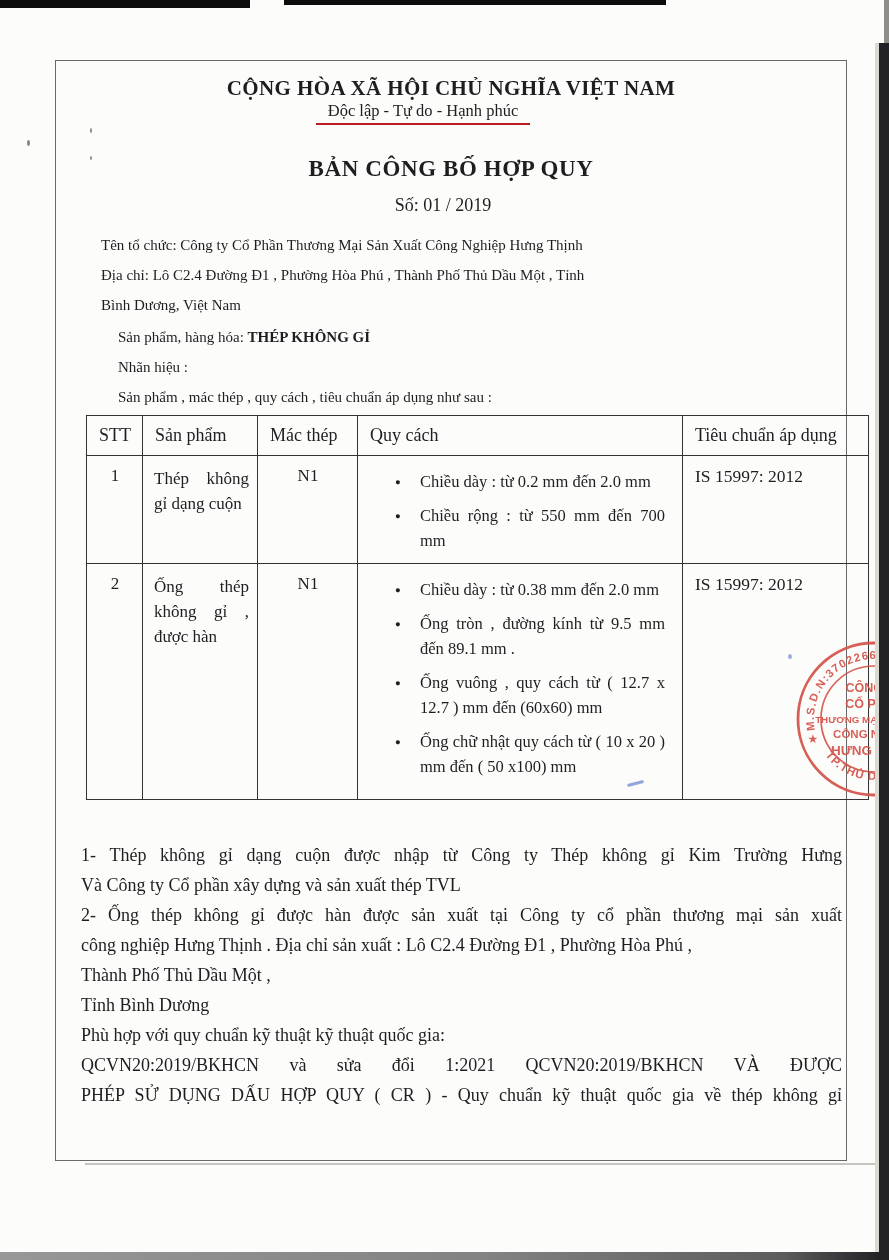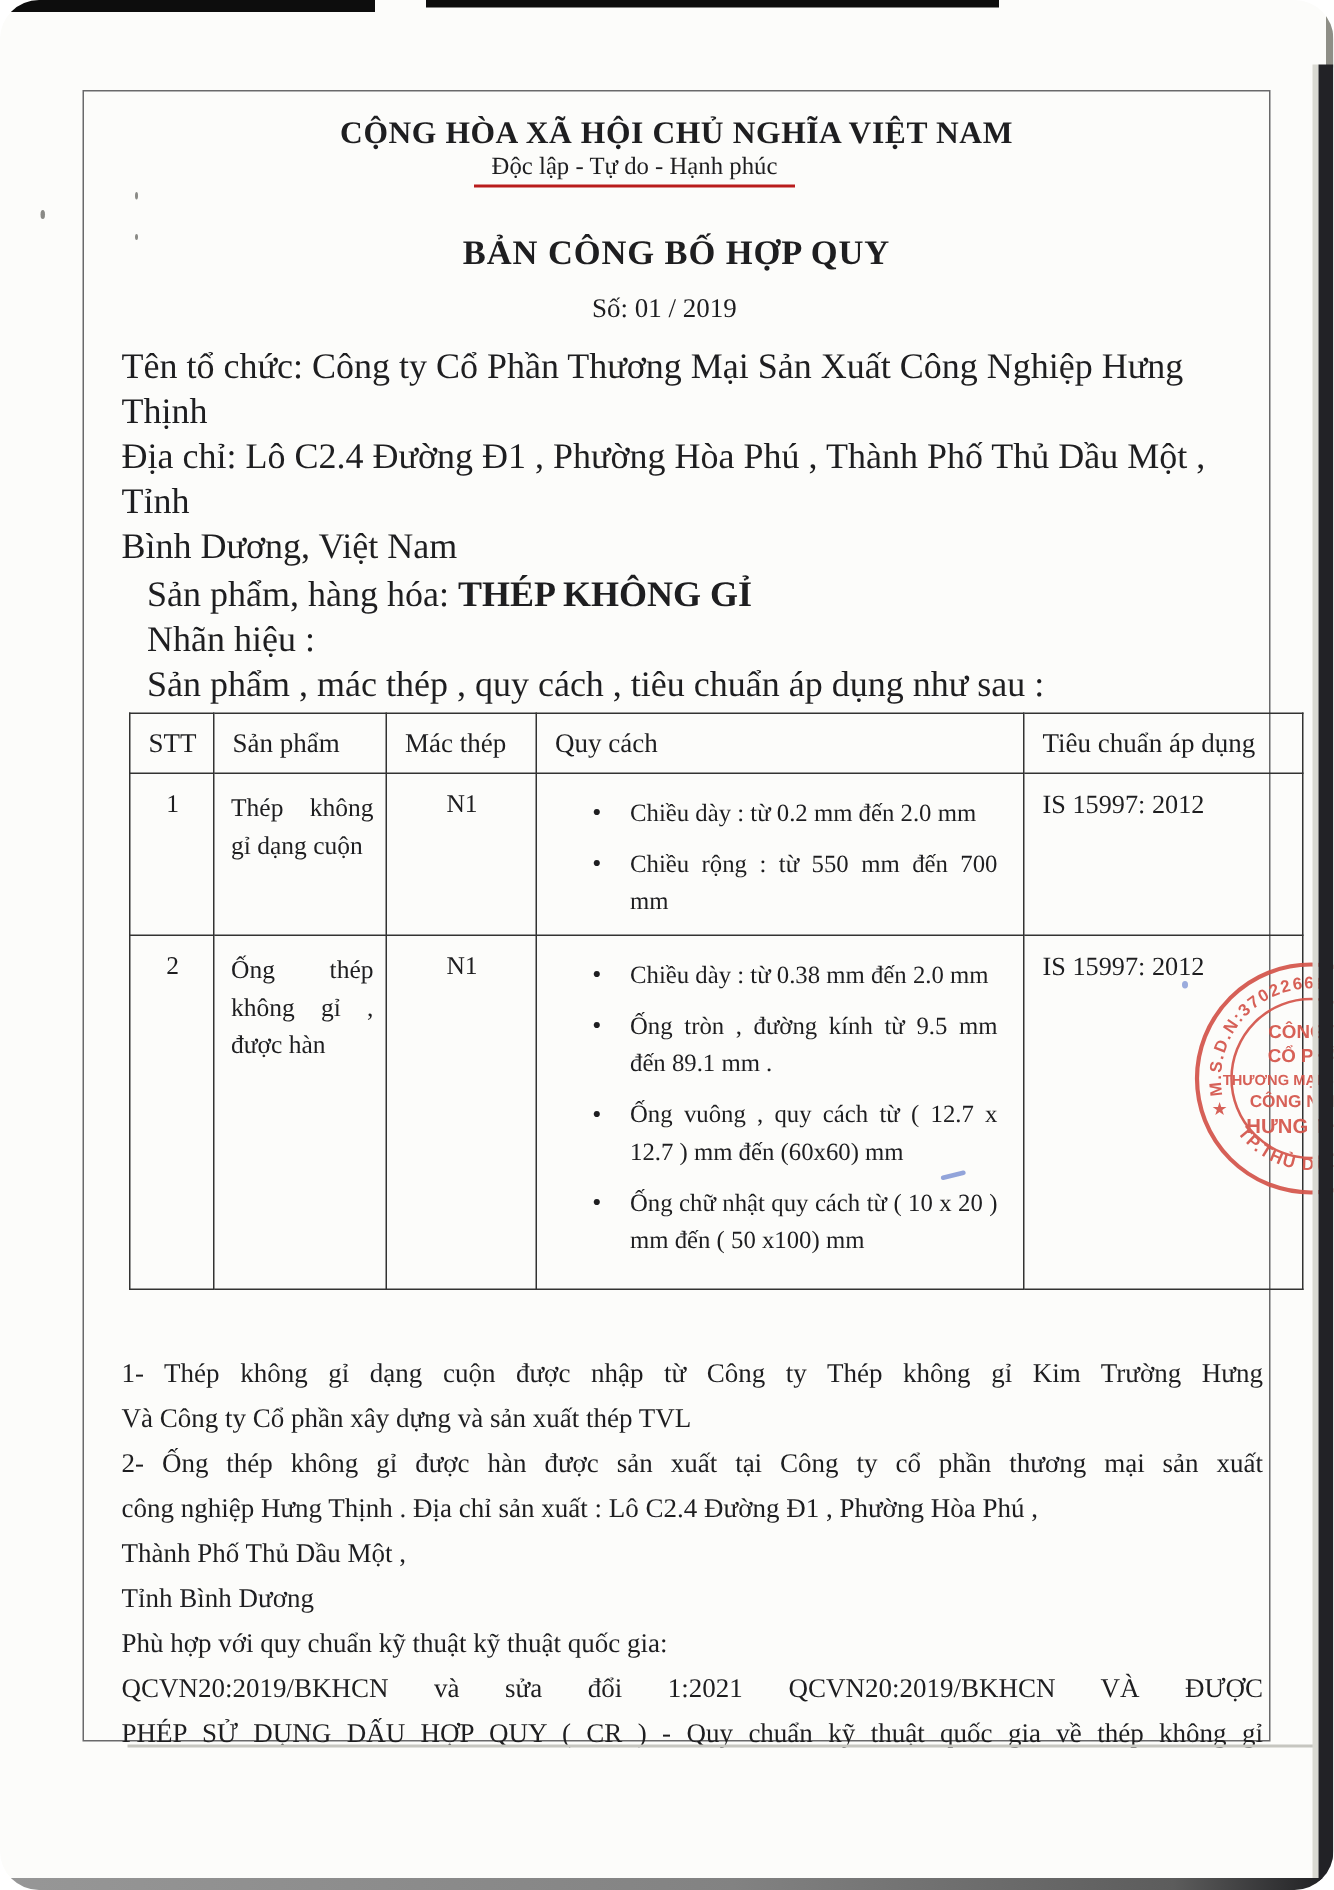--- a/index.html
+++ b/index.html
@@ -1,21 +1,20 @@
 <!DOCTYPE html>
 <html><head>
 <meta charset="utf-8">
 <style>
   html,body { margin:0; padding:0; background:#ffffff; }
   .page {
     position:relative; width:889px; height:1260px;
     background:#fcfcfa; overflow:hidden;
     font-family:"Liberation Serif","DejaVu Serif",serif;
     color:#1e1e20;
-    border-radius:26px;
   }
   
   .bar { position:absolute; background:#0d0d0d; z-index:20; }
   .bar-top-1 { left:0; top:0; width:250px; height:8px; }
   .bar-top-2 { left:284px; top:0; width:382px; height:5px; }
   .edge-right-top { position:absolute; left:884px; top:0; width:5px; height:45px; background:#8e8e86; z-index:20; }
   .edge-right-light { position:absolute; left:875px; top:43px; width:4px; height:1217px; background:#d9d9d2; z-index:20; }
   .edge-right { position:absolute; left:879px; top:43px; width:10px; height:1217px; background:#222226; z-index:21; }
   .edge-bottom { position:absolute; left:0; top:1252px; width:889px; height:8px; z-index:20;
     background:linear-gradient(90deg,#979797,#828282 55%,#5c5c5c 88%,#1d1d20); }
@@ -32,21 +31,21 @@
     border:1px solid #69696a; box-sizing:border-box;
     padding:15px 4px 0 25px; z-index:1;
   }
   .center-wrap { margin-left:-25px; margin-right:-4px; text-align:center; }
   .nat-title { font-size:21px; font-weight:bold; letter-spacing:.4px; line-height:24px; }
   .motto { display:inline-block; font-size:16.5px; font-weight:normal; line-height:21px;
     padding:0 12px 2px 12px; border-bottom:2px solid #b91c1c; transform:translateX(-28px); }
   .doc-title { font-size:23px; font-weight:bold; letter-spacing:.6px; margin-top:30px; line-height:27px; }
   .doc-number { font-size:18px; margin-top:11px; line-height:24px; transform:translateX(-8px); }
 
-  .fields { margin-top:13px; font-size:24px; line-height:30px; }
+  .fields { margin-top:13px; font-size:15px; line-height:30px;margin-left:20px; }
   .fields p { margin:0; }
   .indent { margin-left:17px !important; }
   .b { font-weight:bold; }
 
   
   table.spec {
     margin-left:5px; margin-top:3px; border-collapse:collapse; table-layout:fixed;
     width:782px; font-size:17px;
   }
   table.spec td, table.spec th { border:1.4px solid #333332; vertical-align:top; box-sizing:border-box; }

